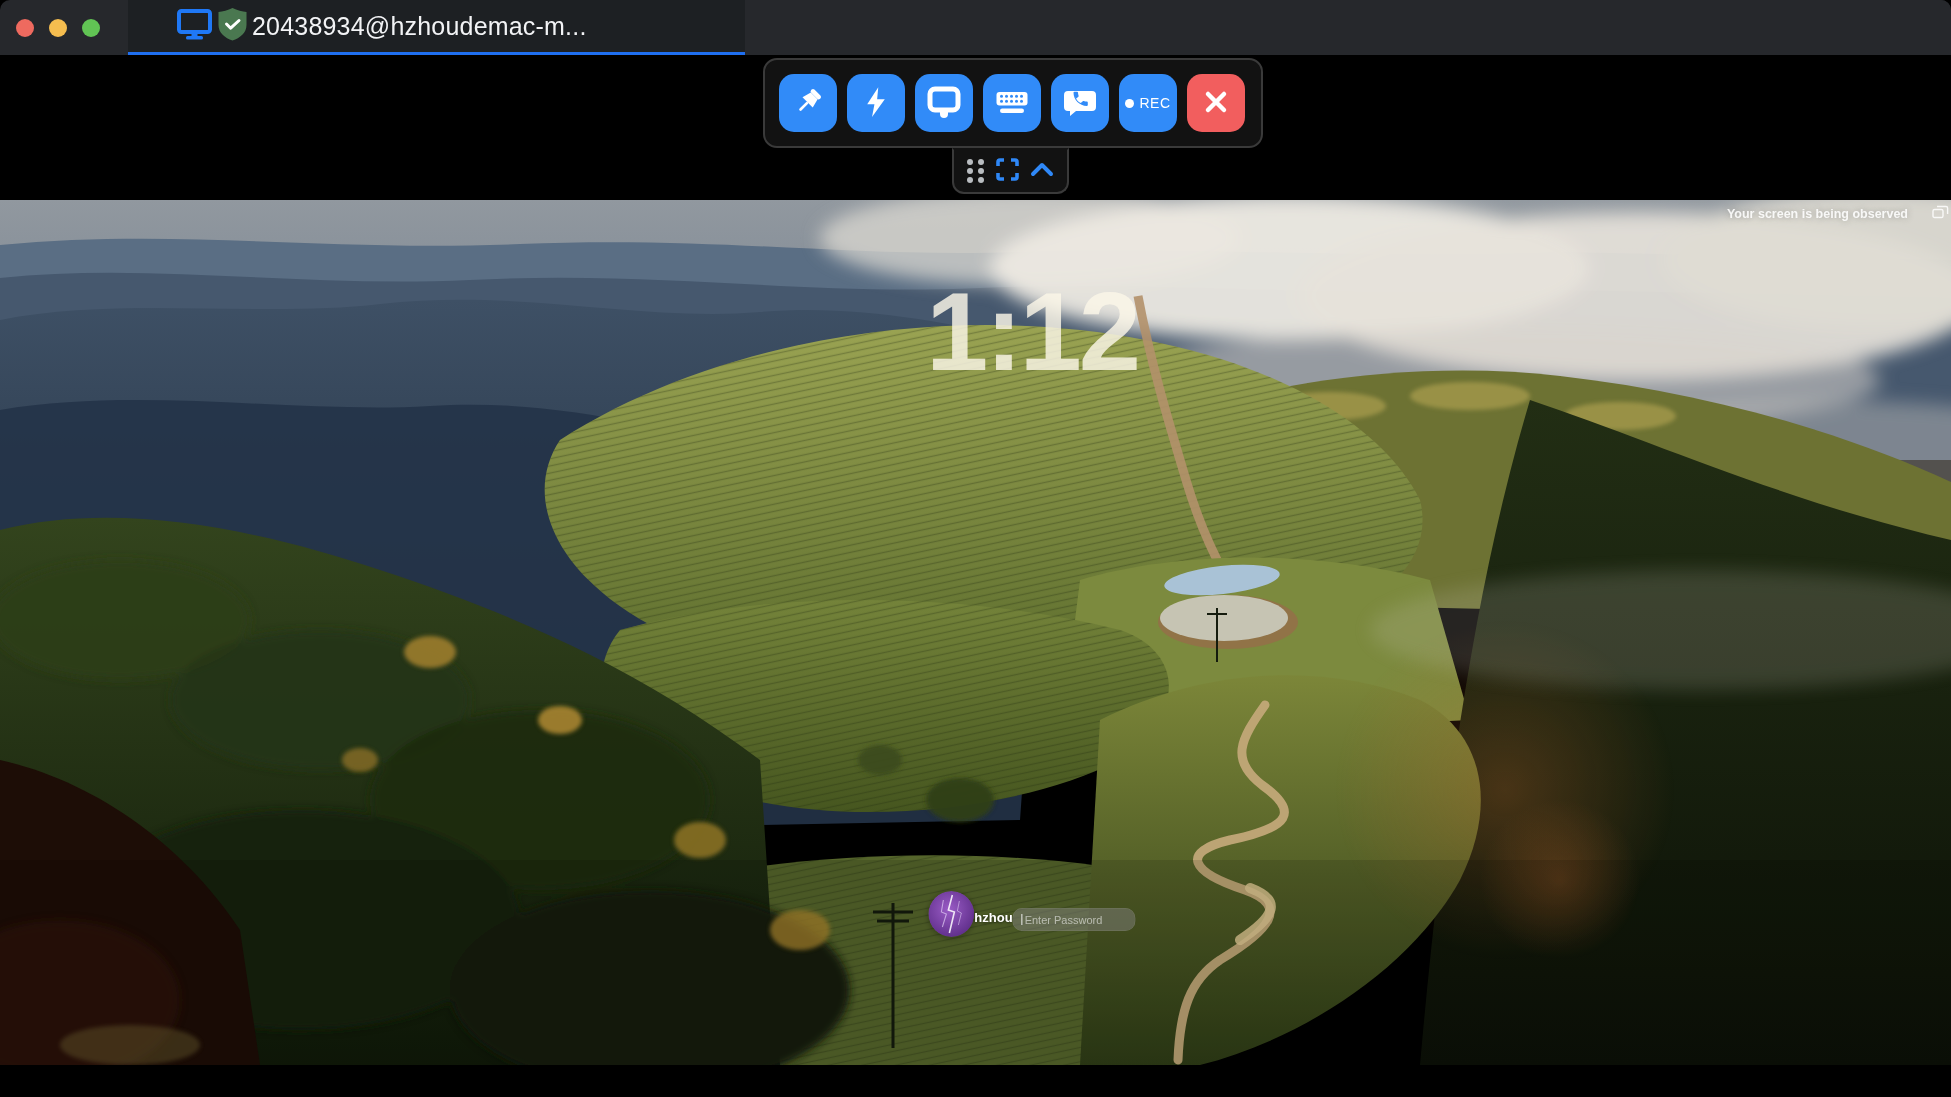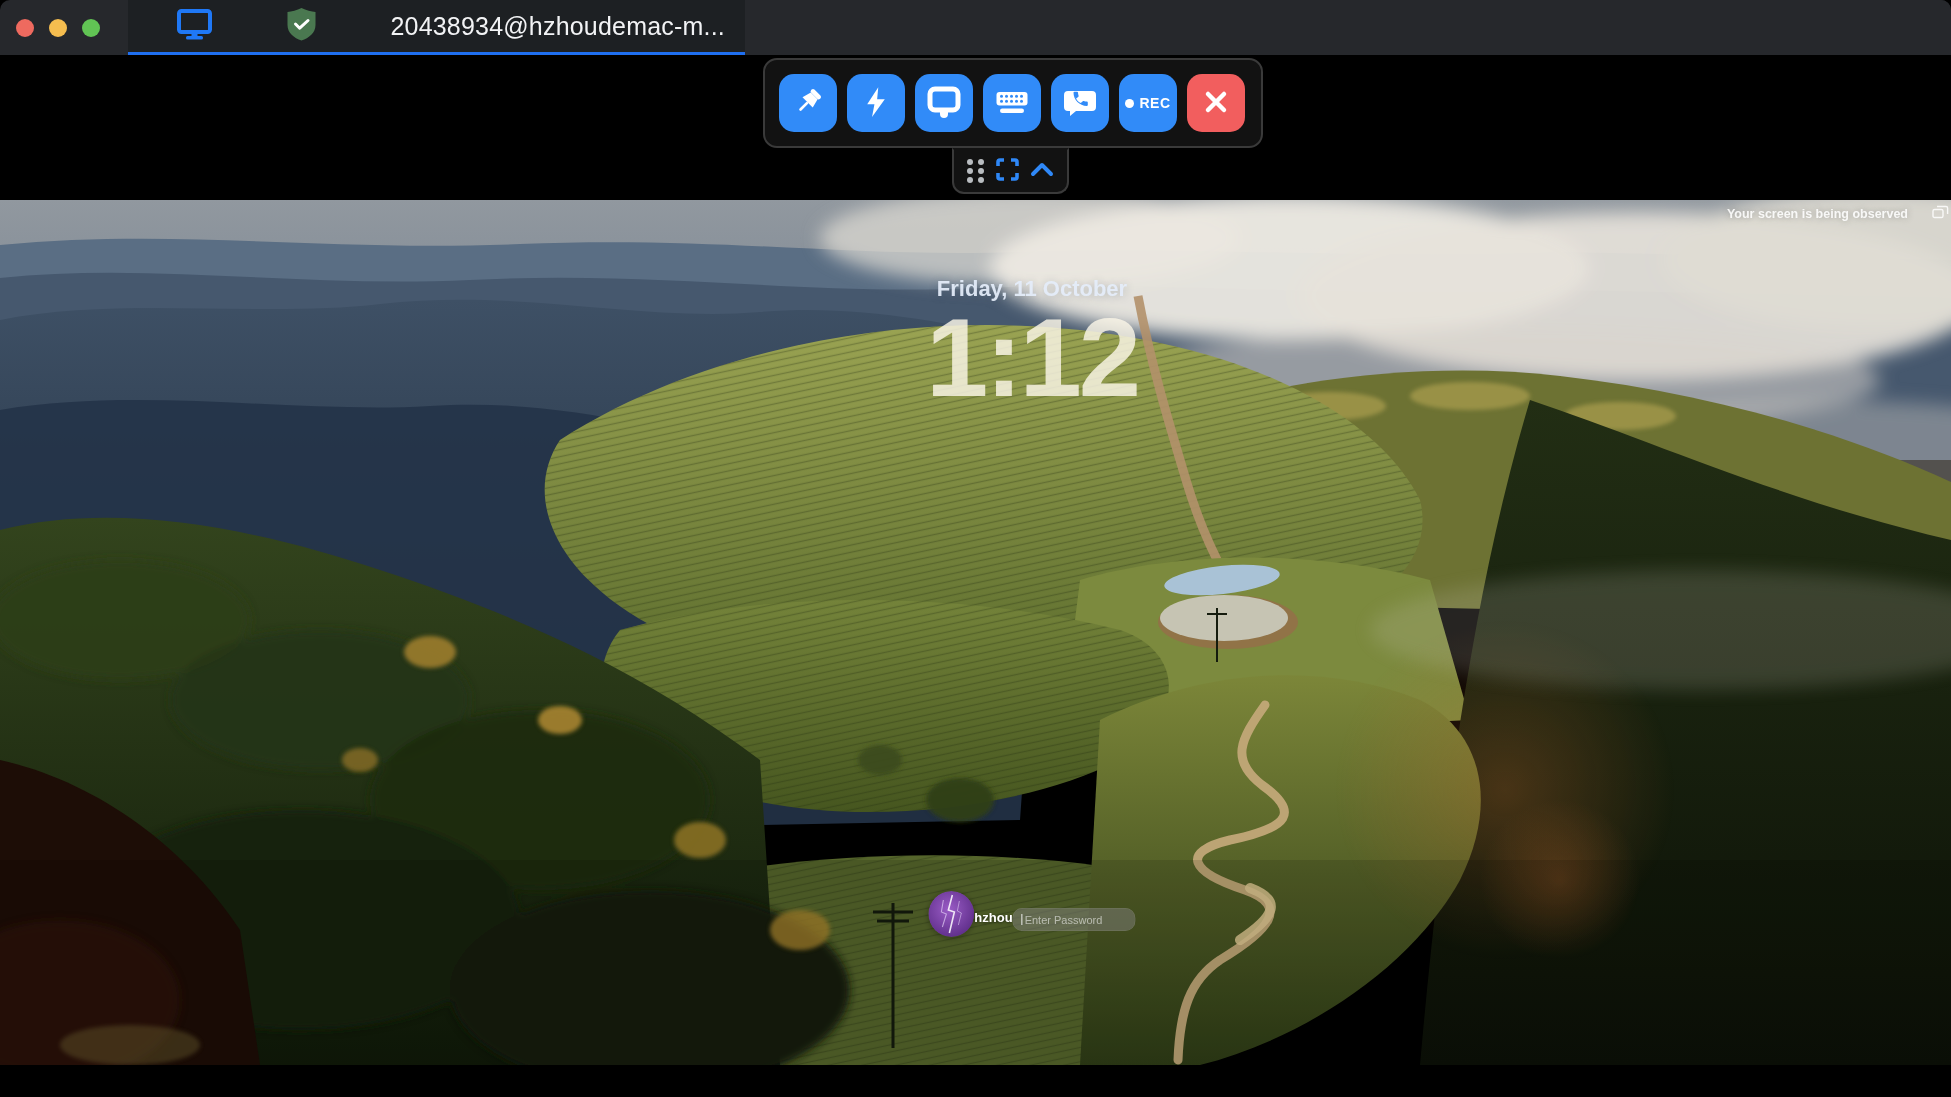--- a/index.html
+++ b/index.html
@@ -8,38 +8,38 @@
   .window { position:relative; width:1951px; height:1097px; background:#000;
             border-radius:10px 10px 0 0; overflow:hidden; }
 
   
   .titlebar { position:absolute; top:0; left:0; width:100%; height:55px;
               background:#26282c; display:flex; align-items:stretch; }
   .traffic { display:flex; align-items:center; gap:15px; padding:0 0 0 16px; width:128px; }
   .tl { width:18px; height:18px; border-radius:50%; }
   .tl.red { background:#ee6a5f; } .tl.yellow { background:#f5bd4f; } .tl.green { background:#61c454; }
   .tab { width:617px; height:55px; background:#1d2023; border-bottom:3px solid #1f6ff0;
-         display:flex; align-items:center; gap:4px; padding:0 20px 0 48px; cursor:default;justify-content:space-between; }
+         display:flex; align-items:center; gap:4px; padding:0 20px 0 48px; cursor:default; }
   .tab-title { color:#f2f3f5; font-size:25px; font-weight:500; white-space:nowrap;
                overflow:hidden; letter-spacing:.2px; }
   .tabbar-rest { flex:1; background:#26282c; }
 
   
   .stage { position:absolute; top:55px; left:0; width:1951px; height:1042px; background:#000; }
 
   
   .toolbar { position:absolute; top:3px; left:763px; width:500px; height:90px;
              background:#121212; border:2px solid #3a3a3a; border-radius:14px;
              display:flex; align-items:center; gap:10px; padding:0 14px; z-index:5; }
   .tb-btn { width:58px; height:58px; border-radius:15px; background:#318bf8; border:none;
             display:flex; align-items:center; justify-content:center; cursor:pointer; flex:0 0 auto; }
   .tb-btn.red { background:#f25e5e; }
   .tb-btn.rec { display:flex; gap:5px; align-items:center; }
   .rec-dot { width:9px; height:9px; border-radius:50%; background:#fff; }
-  .rec-text { color:#fff; font-size:14px; font-weight:700; letter-spacing:.5px; }
+  .rec-text { color:#fff; font-size:14px; font-weight:400; letter-spacing:.5px; }
 
   .mini-toolbar { position:absolute; top:93px; left:952px; width:117px; height:46px;
                   background:#121212; border:2px solid #3a3a3a; border-top-color:#121212;
                   border-radius:0 0 12px 12px; display:flex; align-items:center;
                   justify-content:space-between; padding:0 13px; z-index:4; }
   .dots-grid { display:grid; grid-template-columns:repeat(2,6px); grid-auto-rows:6px;
                gap:3px 5px; cursor:grab; }
   .dots-grid i { width:6px; height:6px; border-radius:50%; background:#b9bdc1; }
 
   
@@ -333,21 +333,20 @@
         <span>Your screen is being observed</span>
         <span>
           <svg width="17" height="14" viewBox="0 0 17 14">
             <rect x="1" y="4.5" width="10" height="8" rx="1.6" fill="none" stroke="rgba(255,255,255,.85)" stroke-width="1.4"></rect>
             <path d="M5 1.5 h9 a1.6 1.6 0 0 1 1.6 1.6 v6" fill="none" stroke="rgba(255,255,255,.85)" stroke-width="1.4"></path>
           </svg>
         </span>
       </div>
 
       <div class="clock">
-        <div class="clock-date">Friday, 11 October</div>
         <div class="clock-time">1:12</div>
       </div>
 
       <div class="login">
         <div class="avatar">
           <svg width="46" height="46" viewBox="0 0 46 46">
             <defs>
               <radialGradient id="av" cx=".45" cy=".4" r=".75">
                 <stop offset="0" stop-color="#9a5cc6"></stop>
                   <stop offset="1" stop-color="#53257e"></stop>

